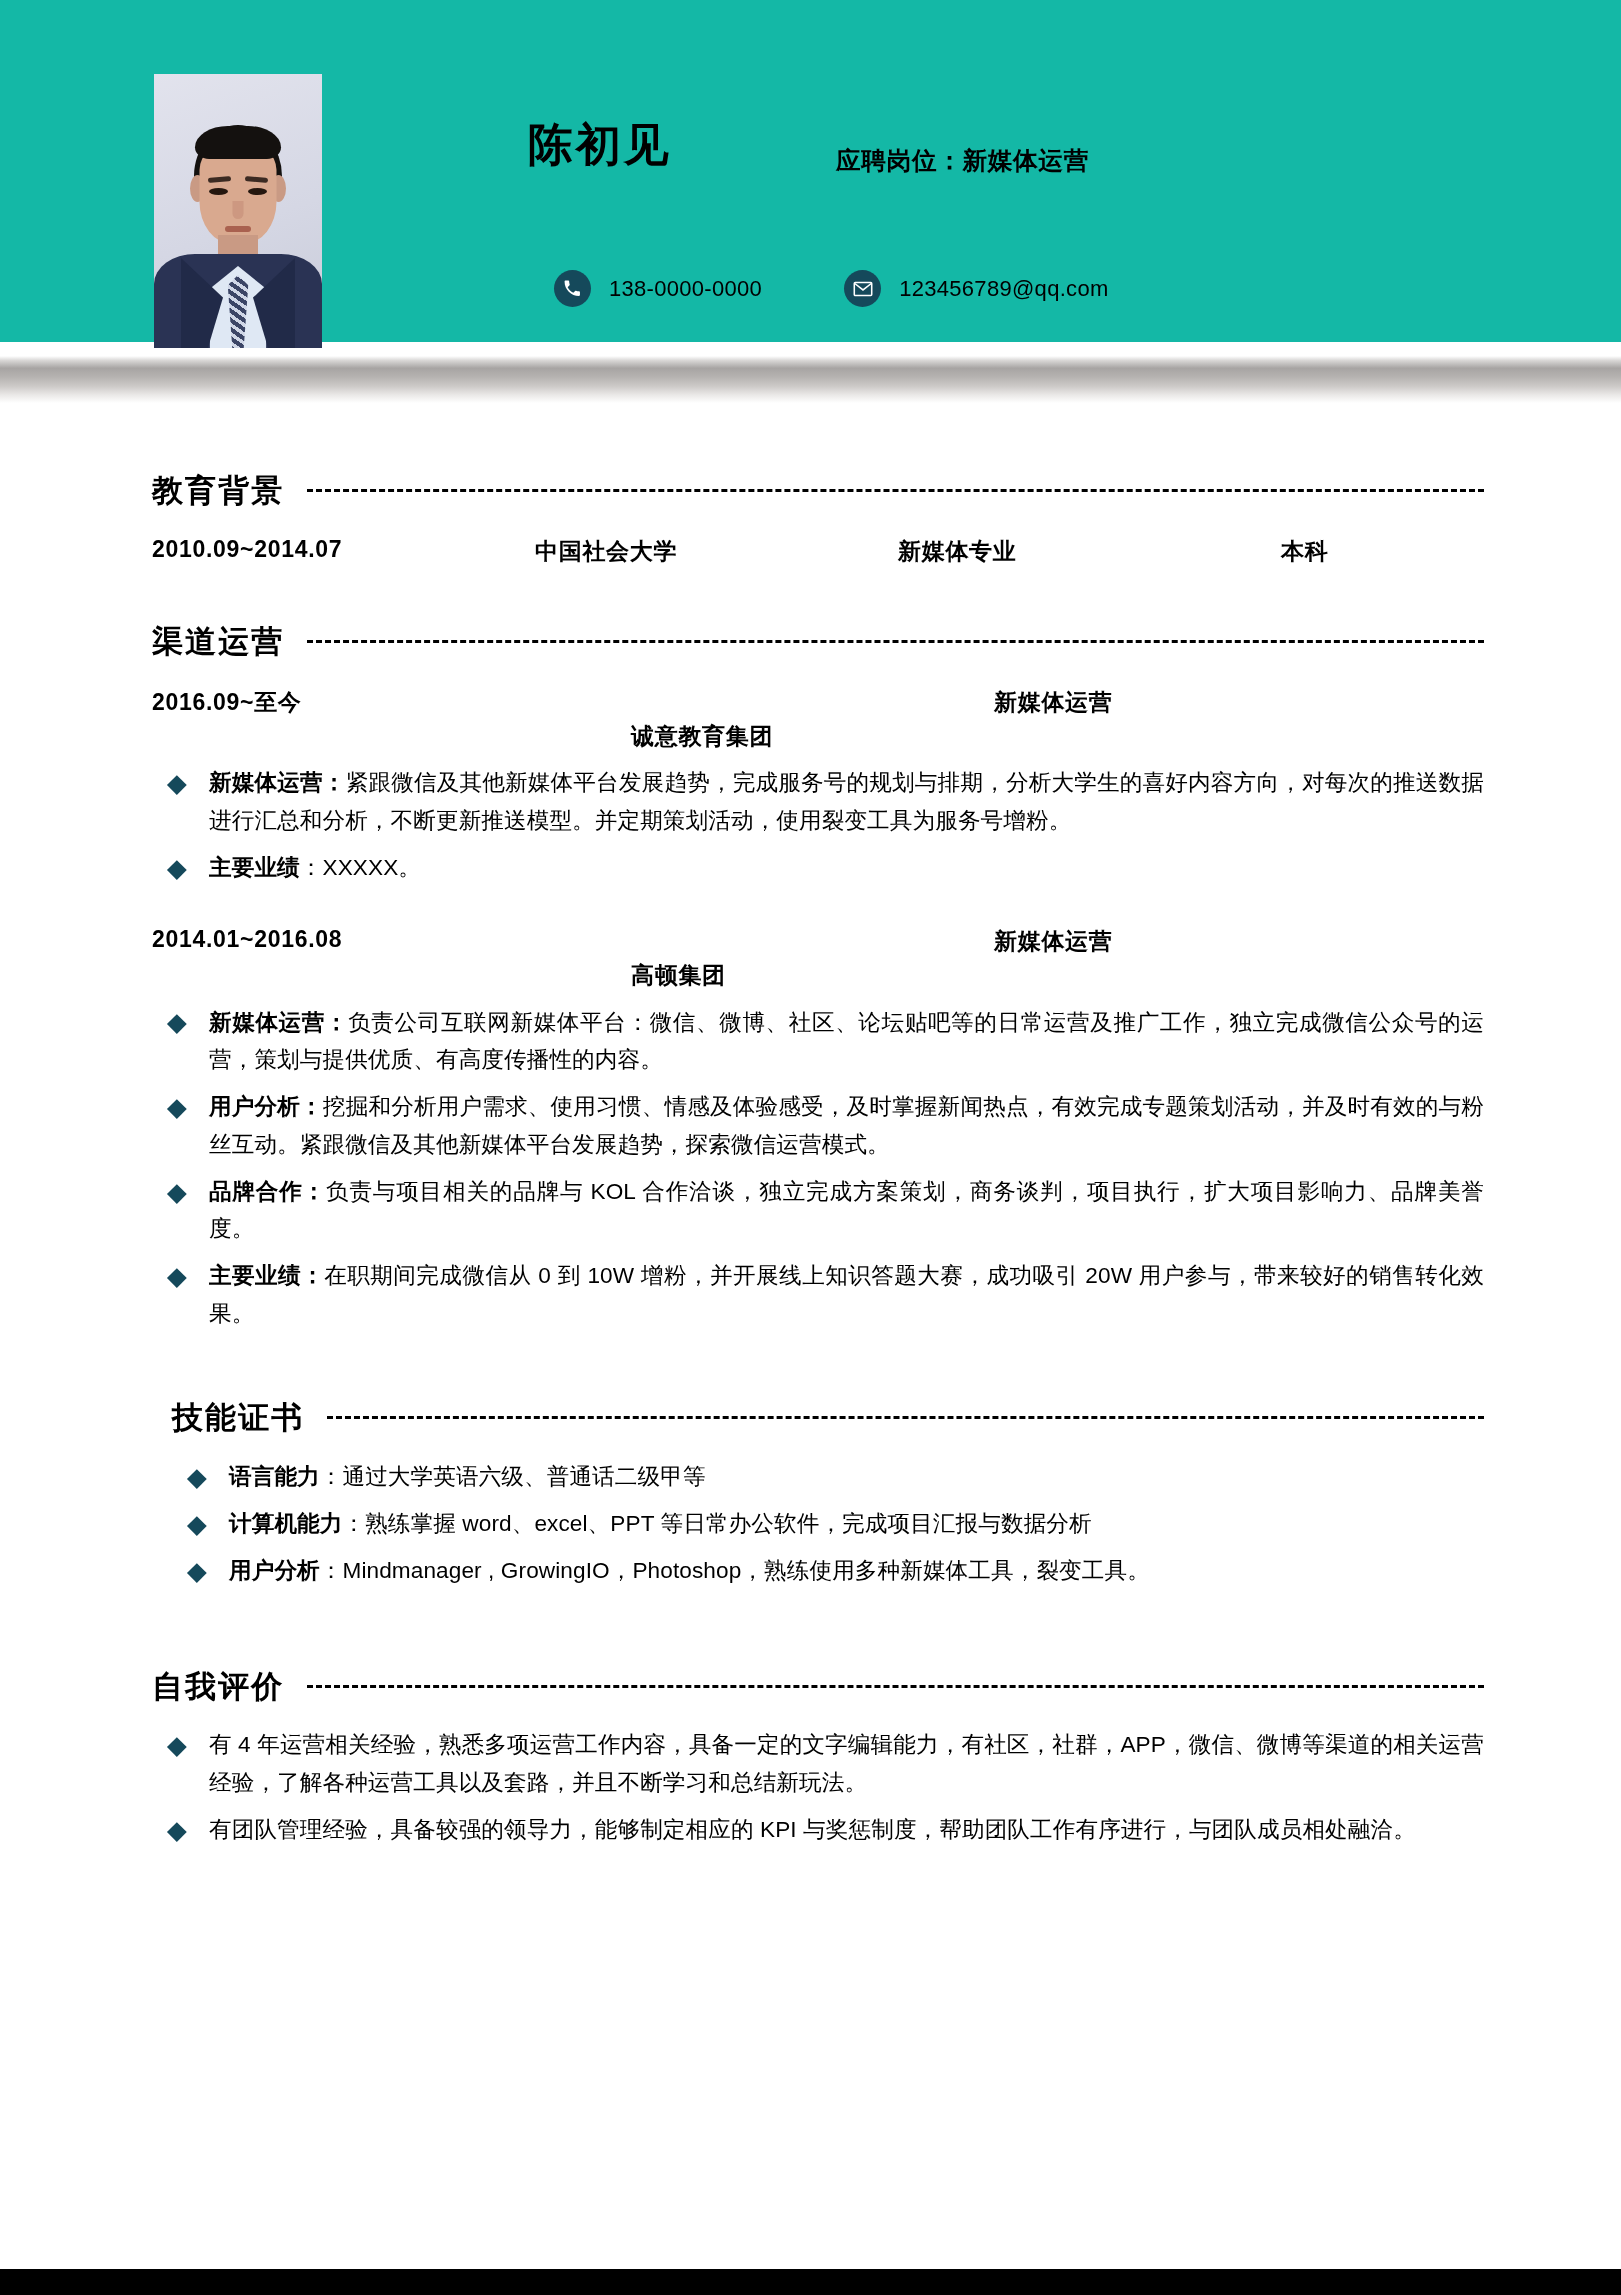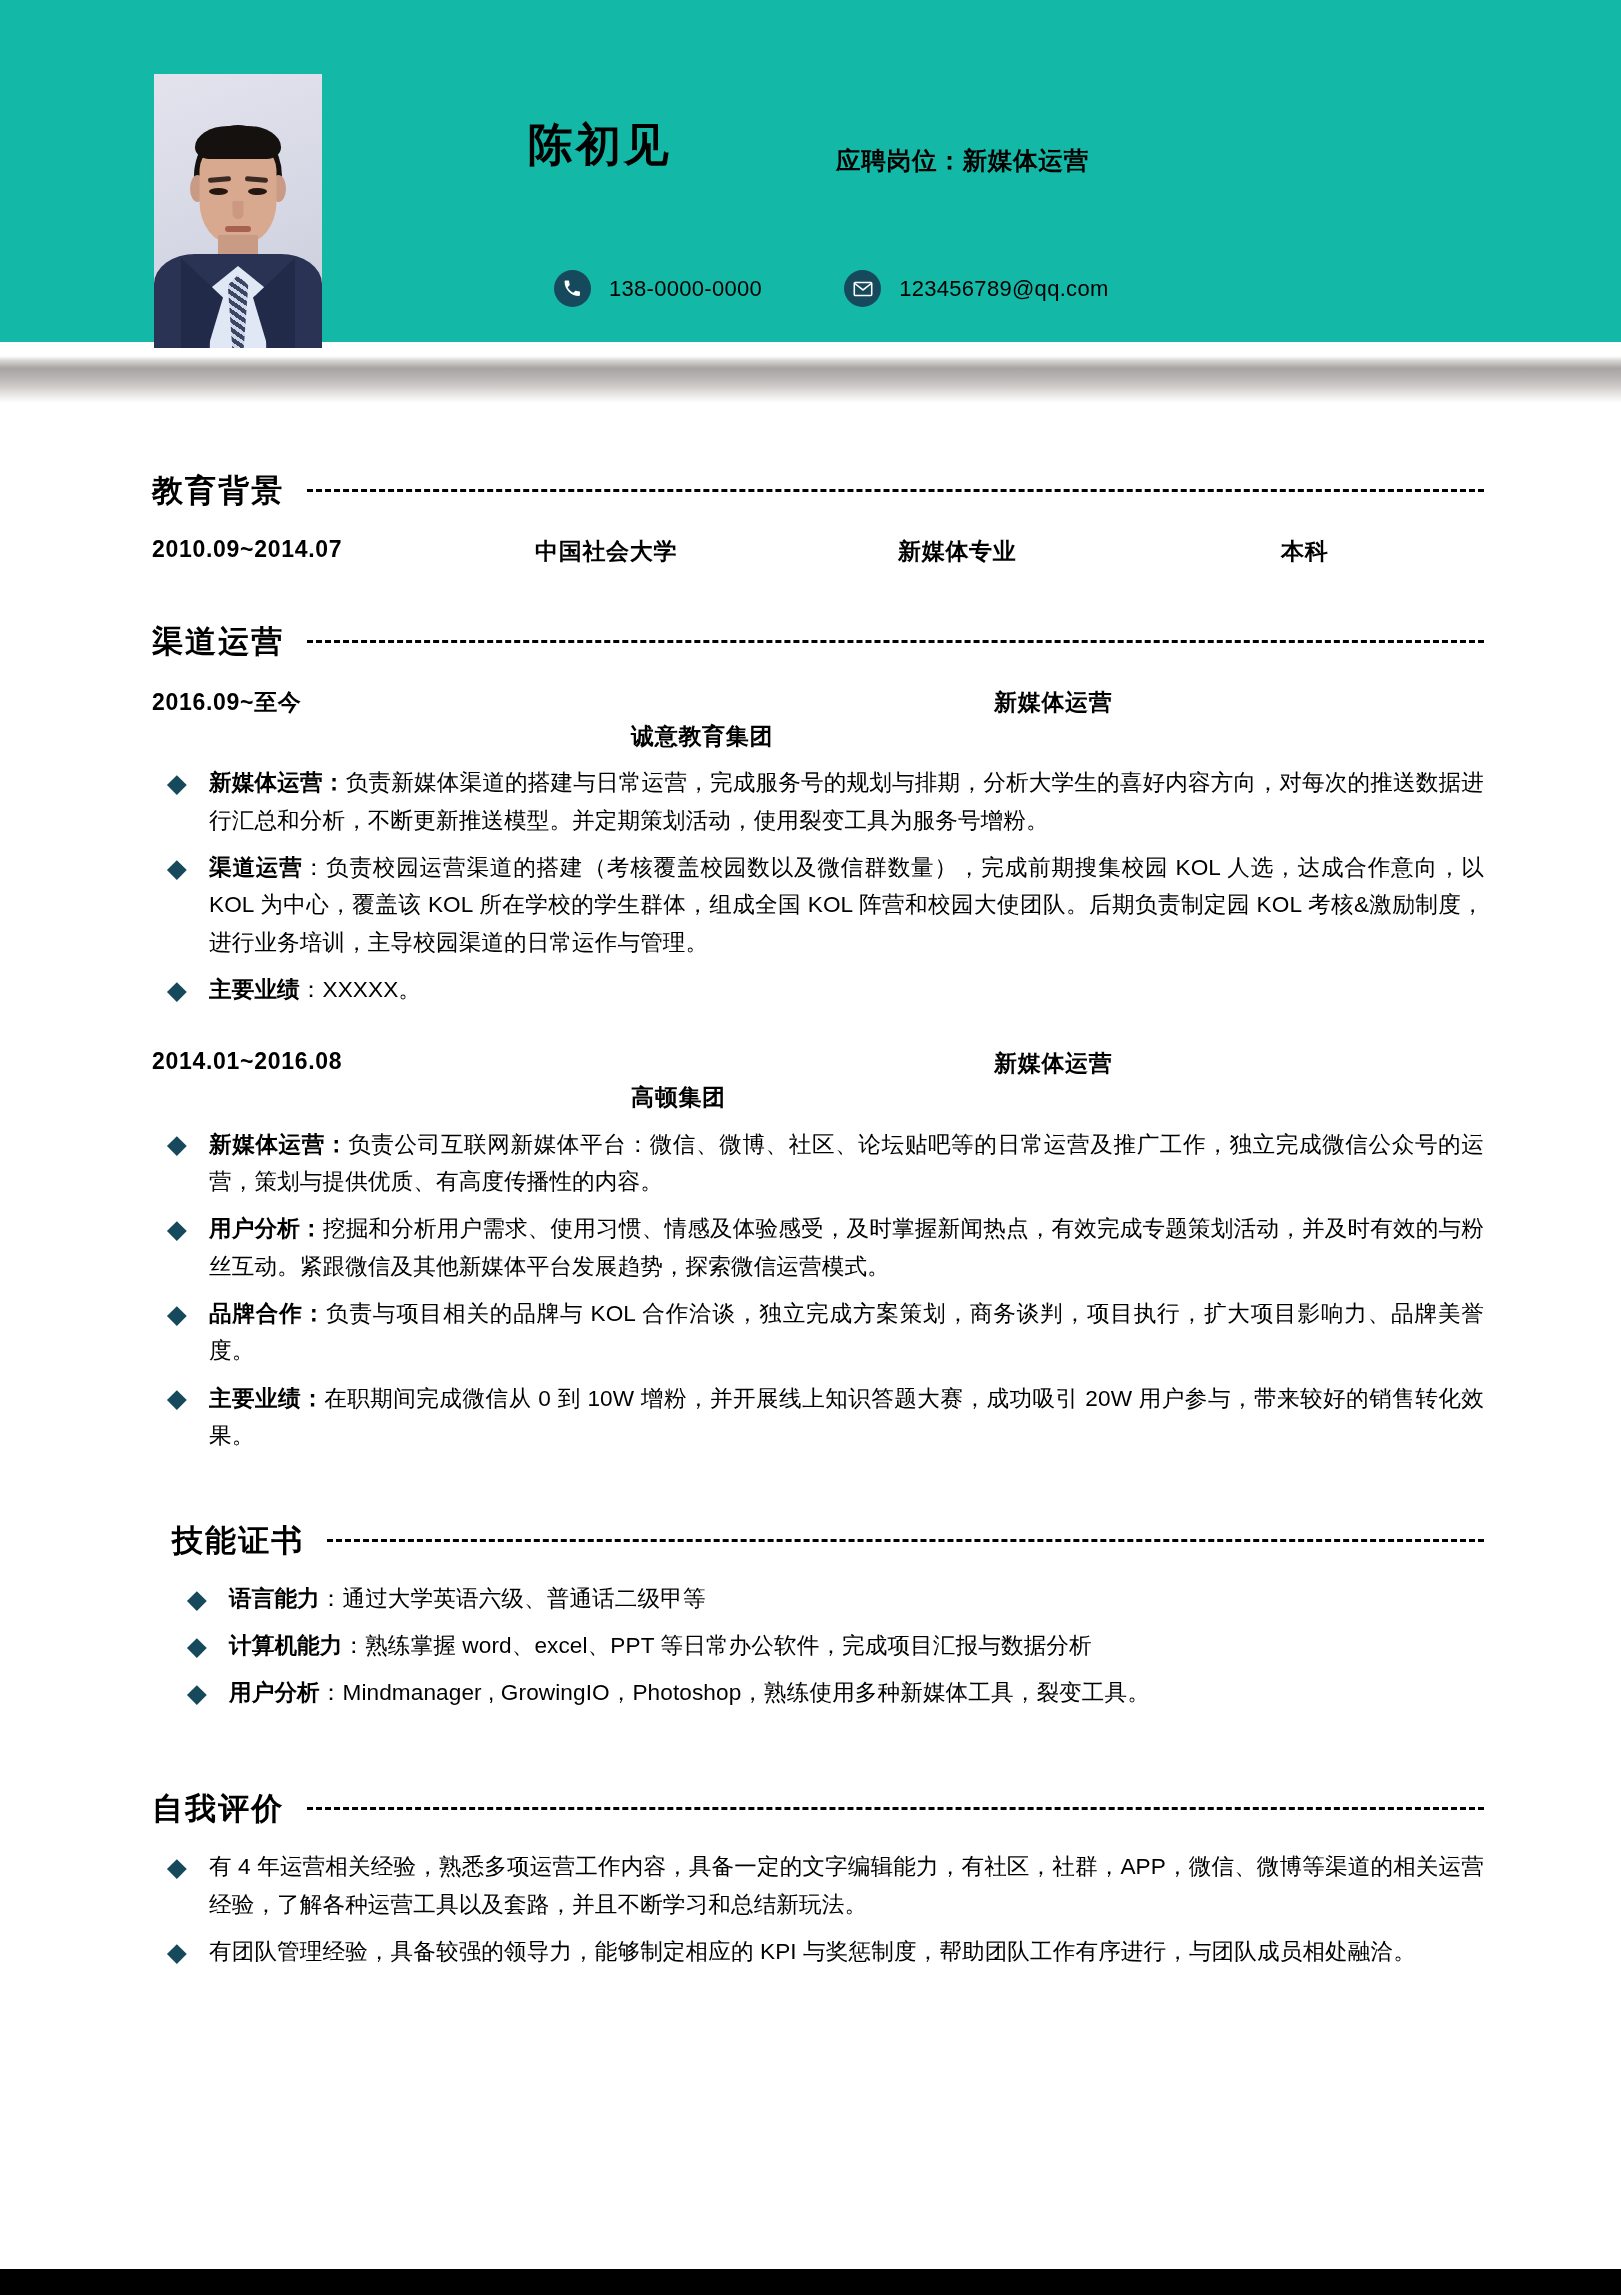--- a/index.html
+++ b/index.html
@@ -365,24 +365,21 @@
       <div class="sec-rule"></div>
     </div>
 
     <div class="job-row" style="margin-top:30px;">
       <div class="job-c1">2016.09~至今</div>
       <div class="job-c2">诚意教育集团</div>
       <div>新媒体运营</div>
     </div>
     <ul class="bullets" style="margin-top:12.3px;">
       <li>
-        <span class="b-label">新媒体运营：</span><span>负责新媒体渠道的搭建与日常运营，完成服务号的规划与排期，分析大学生的喜好内容方向，对每次的推送数据进行汇总和分析，不断更新推送模型。并定期策划活动，使用裂变工具为服务号增粉。</span>
-      </li>
-      <li>
-        <span class="b-label">渠道运营</span><span>：负责校园运营渠道的搭建（考核覆盖校园数以及微信群数量），完成前期搜集校园 KOL 人选，达成合作意向，以 KOL 为中心，覆盖该 KOL 所在学校的学生群体，组成全国 KOL 阵营和校园大使团队。后期负责制定园 KOL 考核&amp;激励制度，进行业务培训，主导校园渠道的日常运作与管理。</span>
+        <span class="b-label">新媒体运营：</span><span>紧跟微信及其他新媒体平台发展趋势，完成服务号的规划与排期，分析大学生的喜好内容方向，对每次的推送数据进行汇总和分析，不断更新推送模型。并定期策划活动，使用裂变工具为服务号增粉。</span>
       </li>
       <li>
         <span class="b-label">主要业绩</span><span>：XXXXX。</span>
       </li>
     </ul>
 
     <div class="job-row" style="margin-top:40px;">
       <div class="job-c1">2014.01~2016.08</div>
       <div class="job-c2">高顿集团</div>
       <div>新媒体运营</div>

